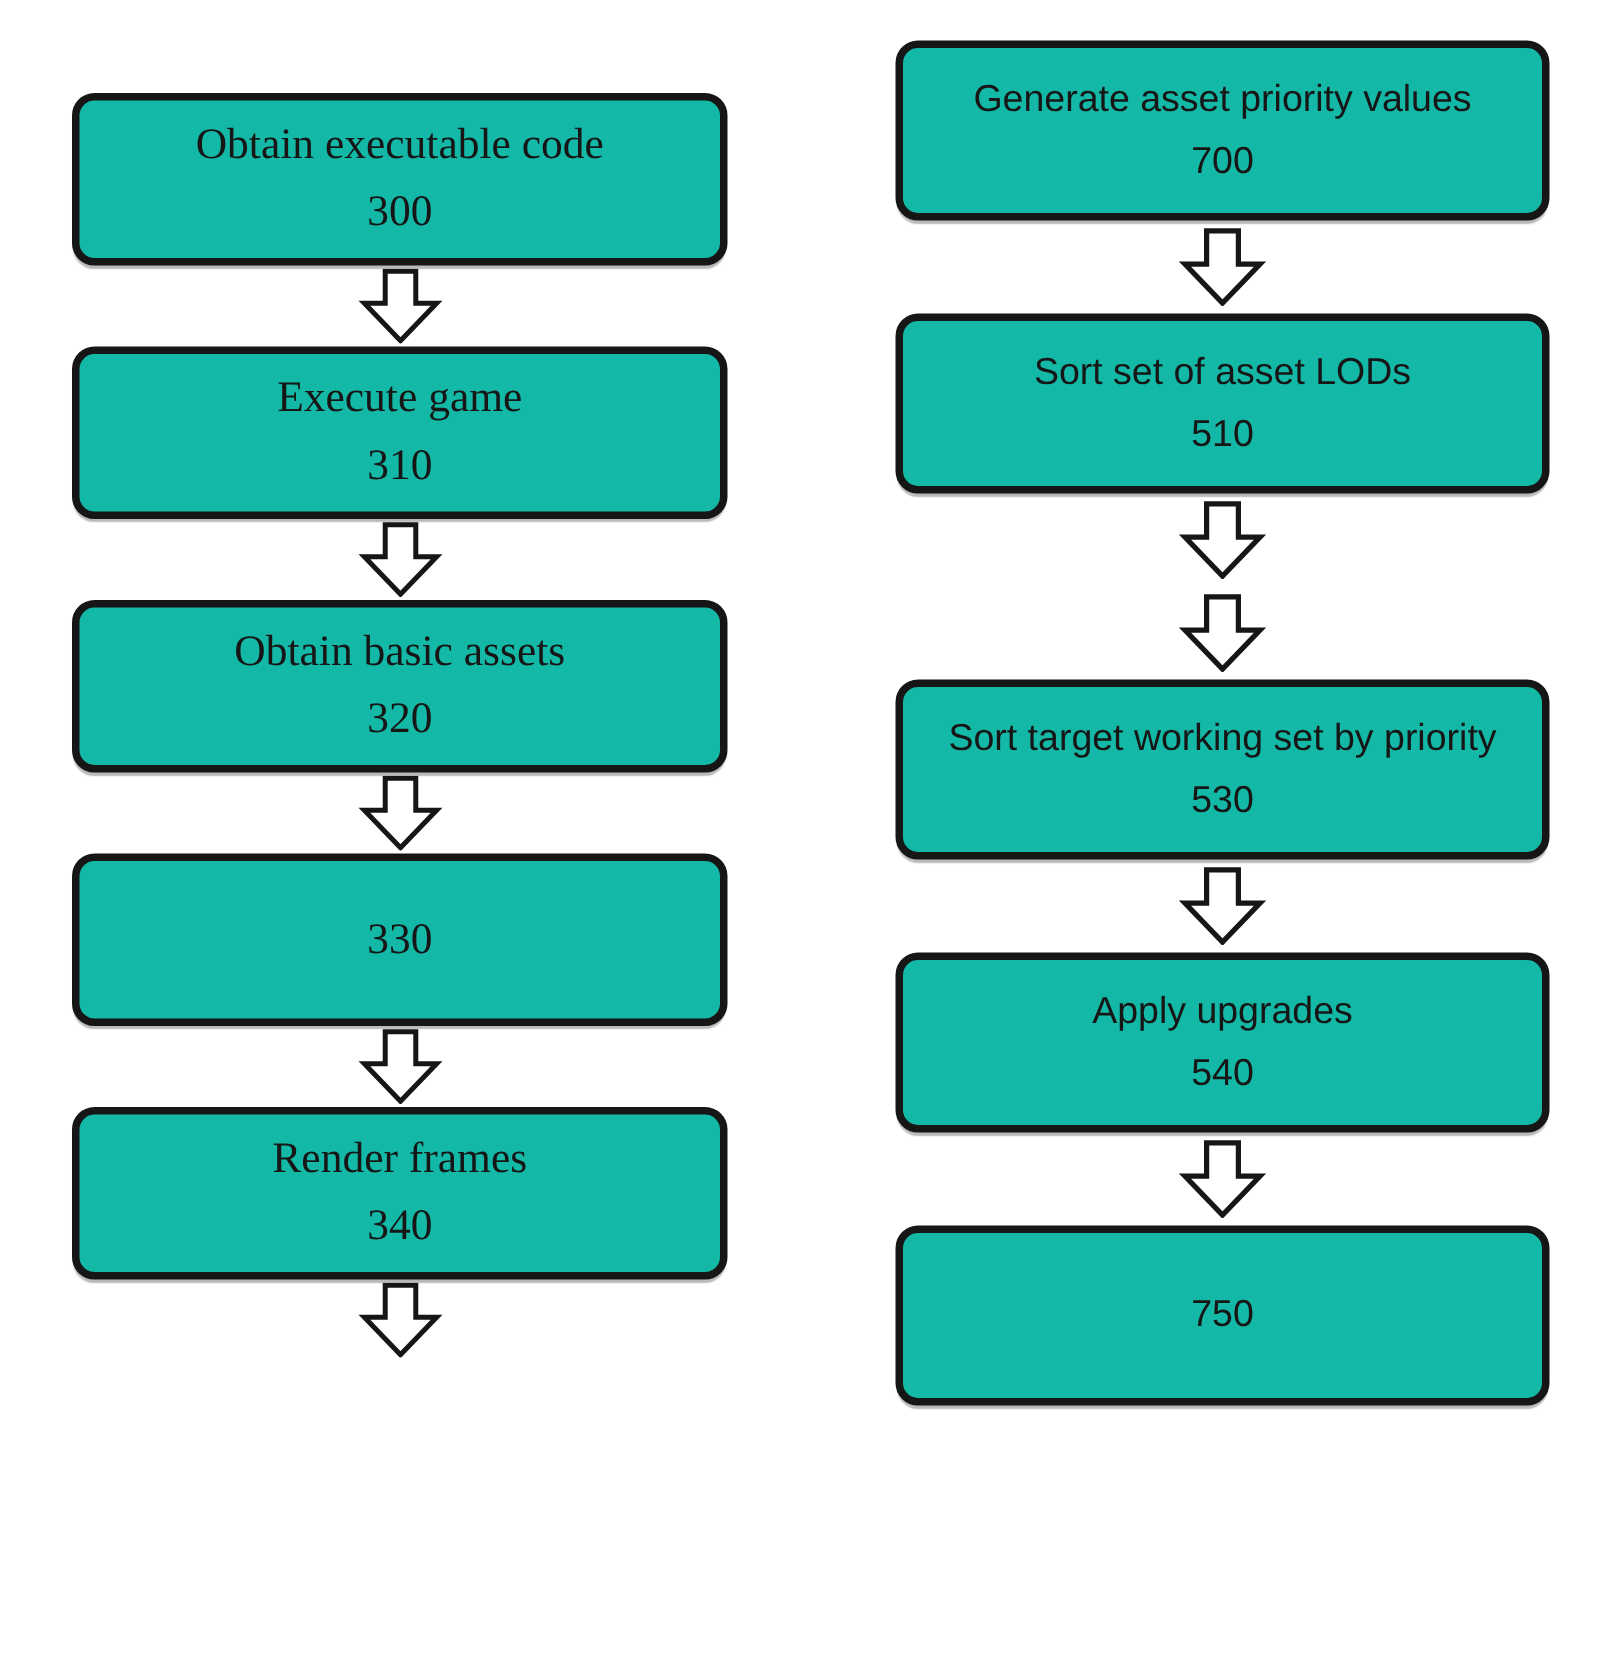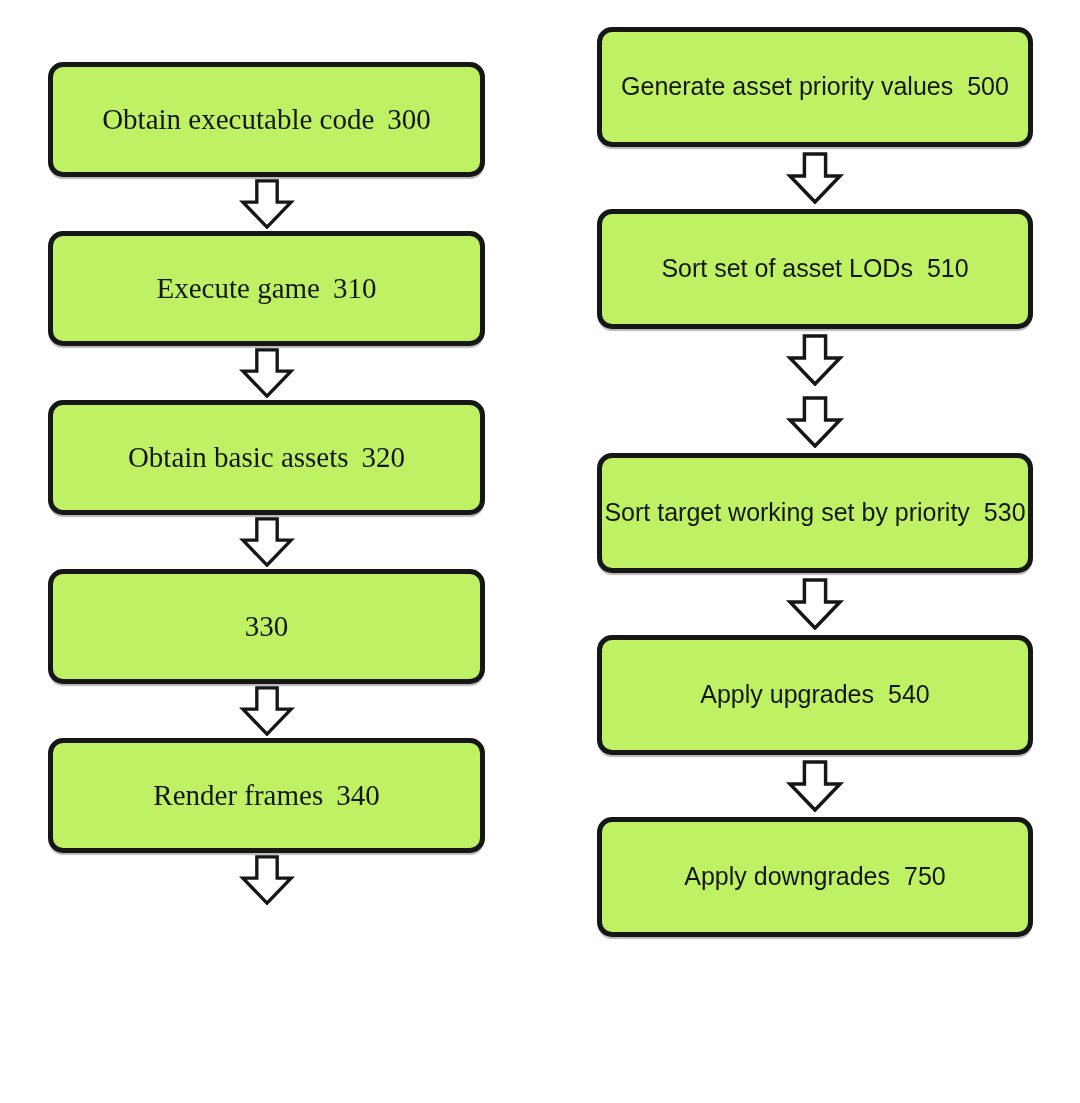--- a/index.html
+++ b/index.html
@@ -31,22 +31,23 @@
   #right-flow {
     left: 597px;
     top: 27px;
     width: 436px;
   }
   .flow-box {
     box-sizing: border-box;
     width: 100%;
     border: 5px solid #161616;
     border-radius: 15px;
-    background: #bef264;
+    background: #14b8a6;
     display: flex;
+    flex-direction: column;
     align-items: center;
     justify-content: center;
     text-align: center;
     box-shadow: 0 3px 1px -1px rgba(0,0,0,0.28);
   }
   #left-flow .flow-box { height: 115px; gap: 13px; }
   #right-flow .flow-box { height: 120px; gap: 14px; }
   #left-flow .flow-box .step-label,
   #left-flow .flow-box .step-number { font-size: 29px; line-height: 1.1; }
   #right-flow .flow-box .step-label,
@@ -122,21 +123,21 @@
         </svg>
     </div>
 
 
   </div>
 
   <div id="right-flow" class="flow-column">
 
     <div class="flow-box">
       <div class="step-label">Generate asset priority values</div>
-      <div class="step-number">500</div>
+      <div class="step-number">700</div>
     </div>
     <div class="arrow-slot">
       <svg width="62" height="52" viewBox="0 0 64 54">
           <path class="arrow-shape" d="M21 2 H43 V25 H58 L32 52 L6 25 H21 Z"></path>
         </svg>
     </div>
 
     <div class="flow-box">
       <div class="step-label">Sort set of asset LODs</div>
       <div class="step-number">510</div>
@@ -167,19 +168,18 @@
       <div class="step-label">Apply upgrades</div>
       <div class="step-number">540</div>
     </div>
     <div class="arrow-slot">
       <svg width="62" height="52" viewBox="0 0 64 54">
           <path class="arrow-shape" d="M21 2 H43 V25 H58 L32 52 L6 25 H21 Z"></path>
         </svg>
     </div>
 
     <div class="flow-box">
-      <div class="step-label">Apply downgrades</div>
       <div class="step-number">750</div>
     </div>
 
   </div>
 
 </div>
 
 </body></html>

